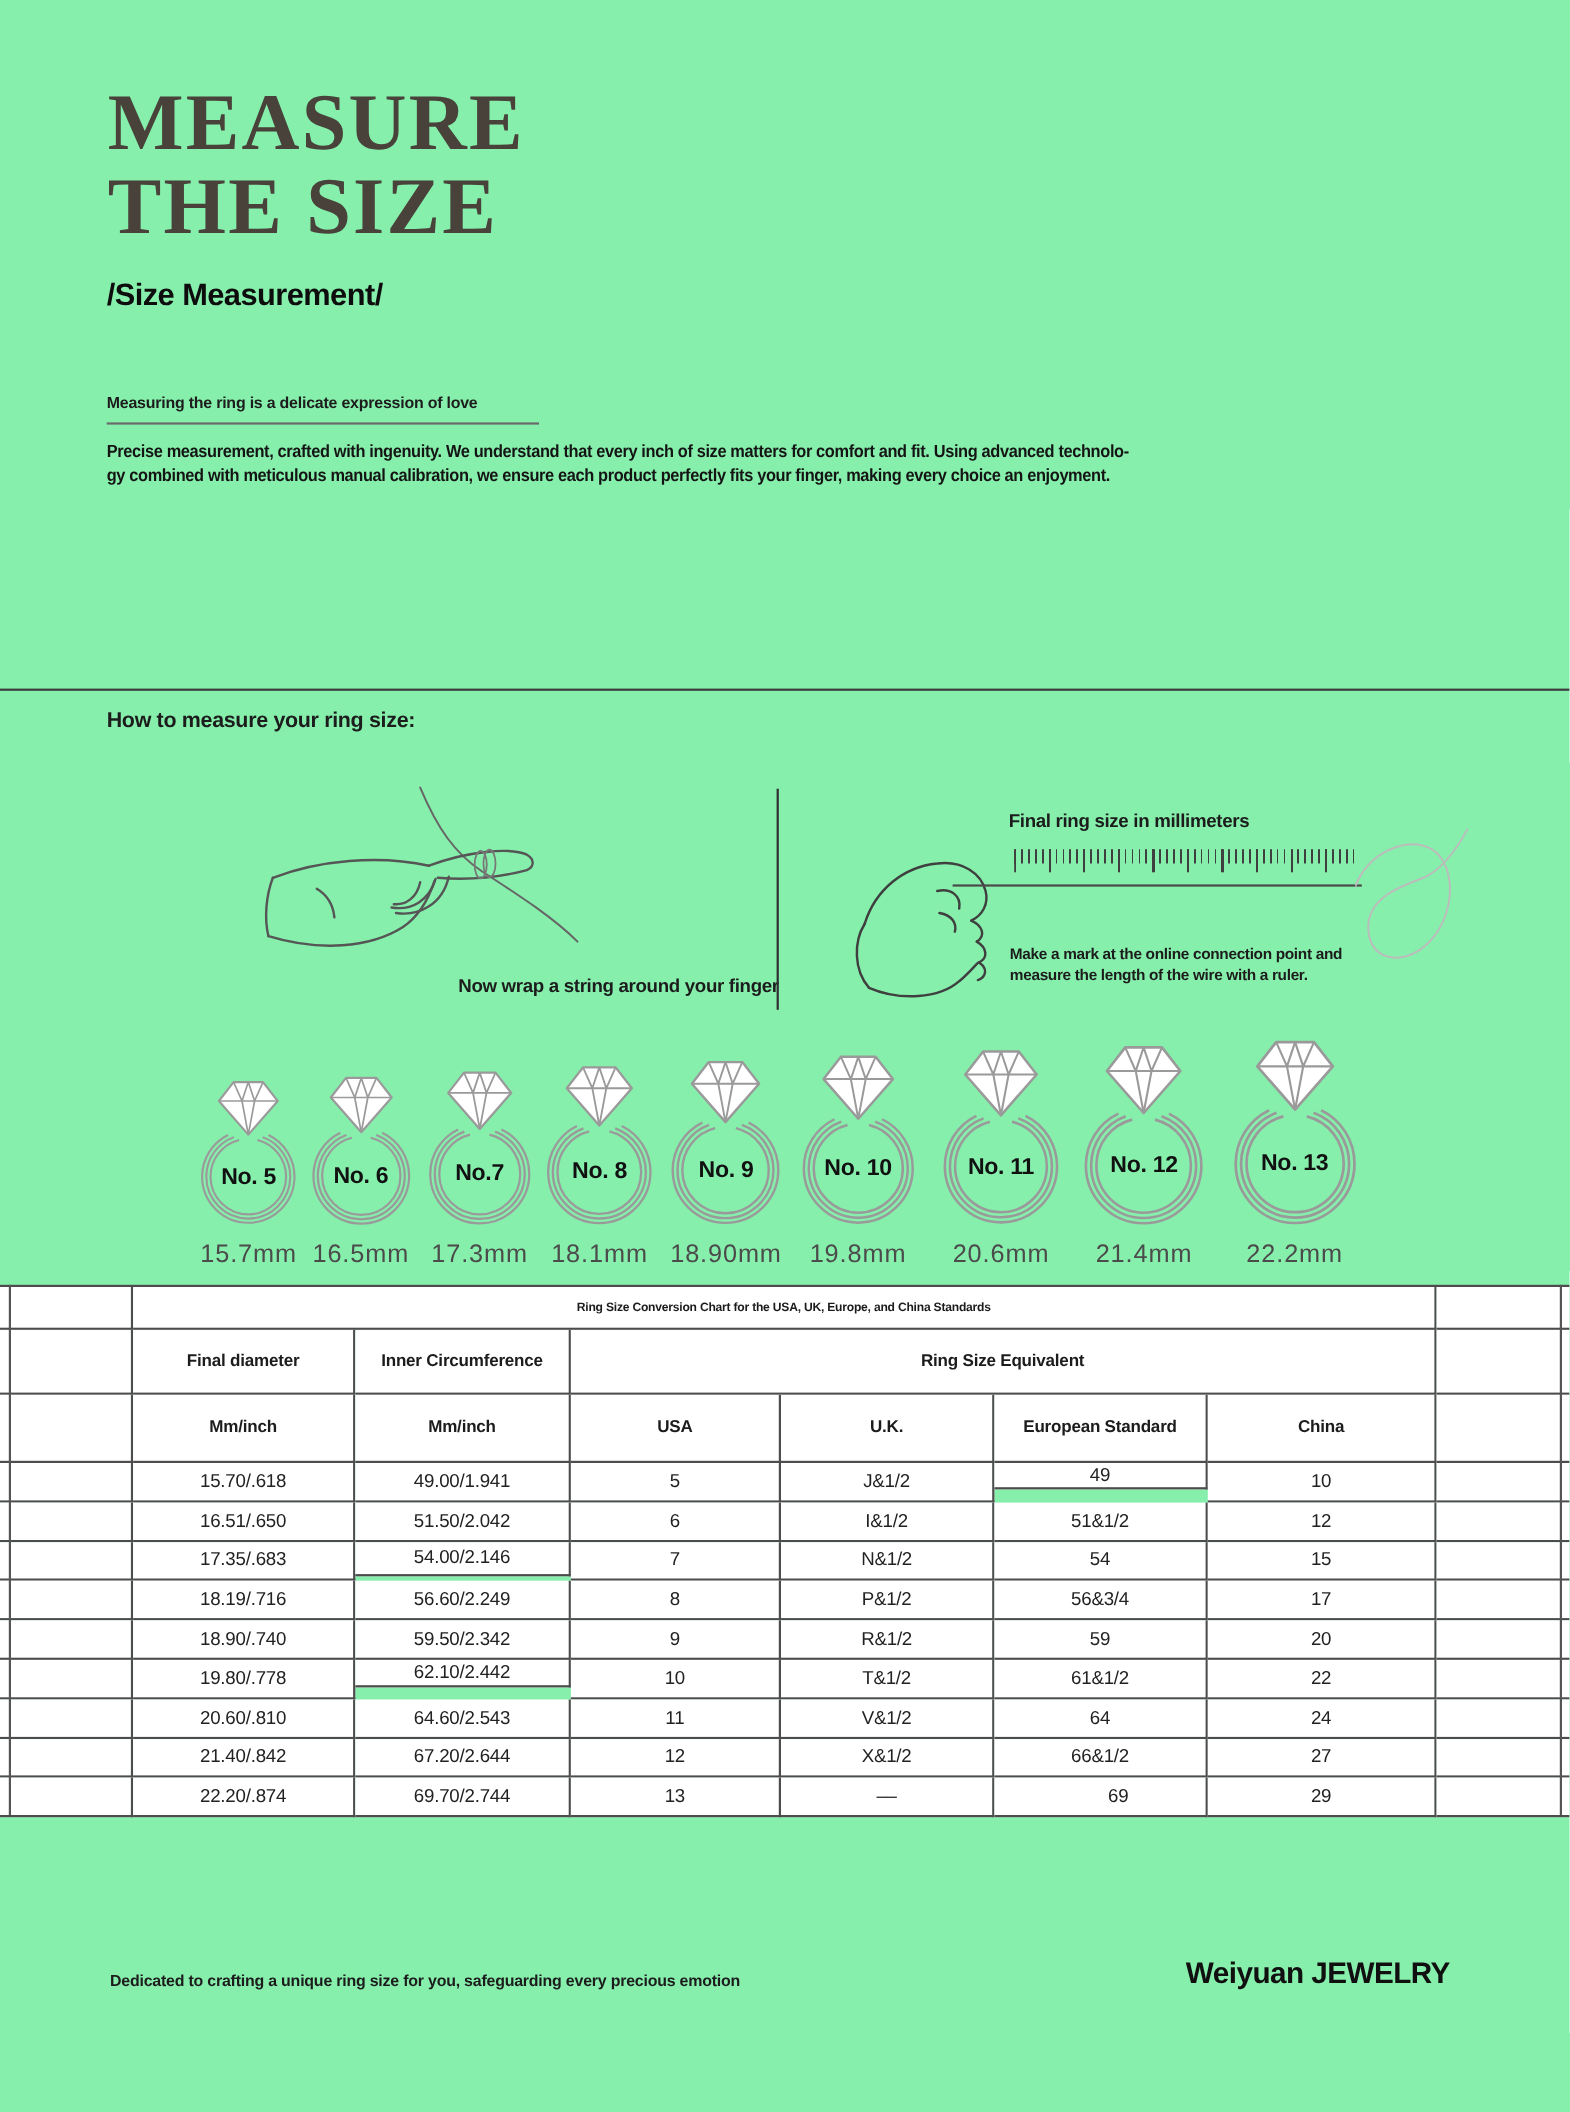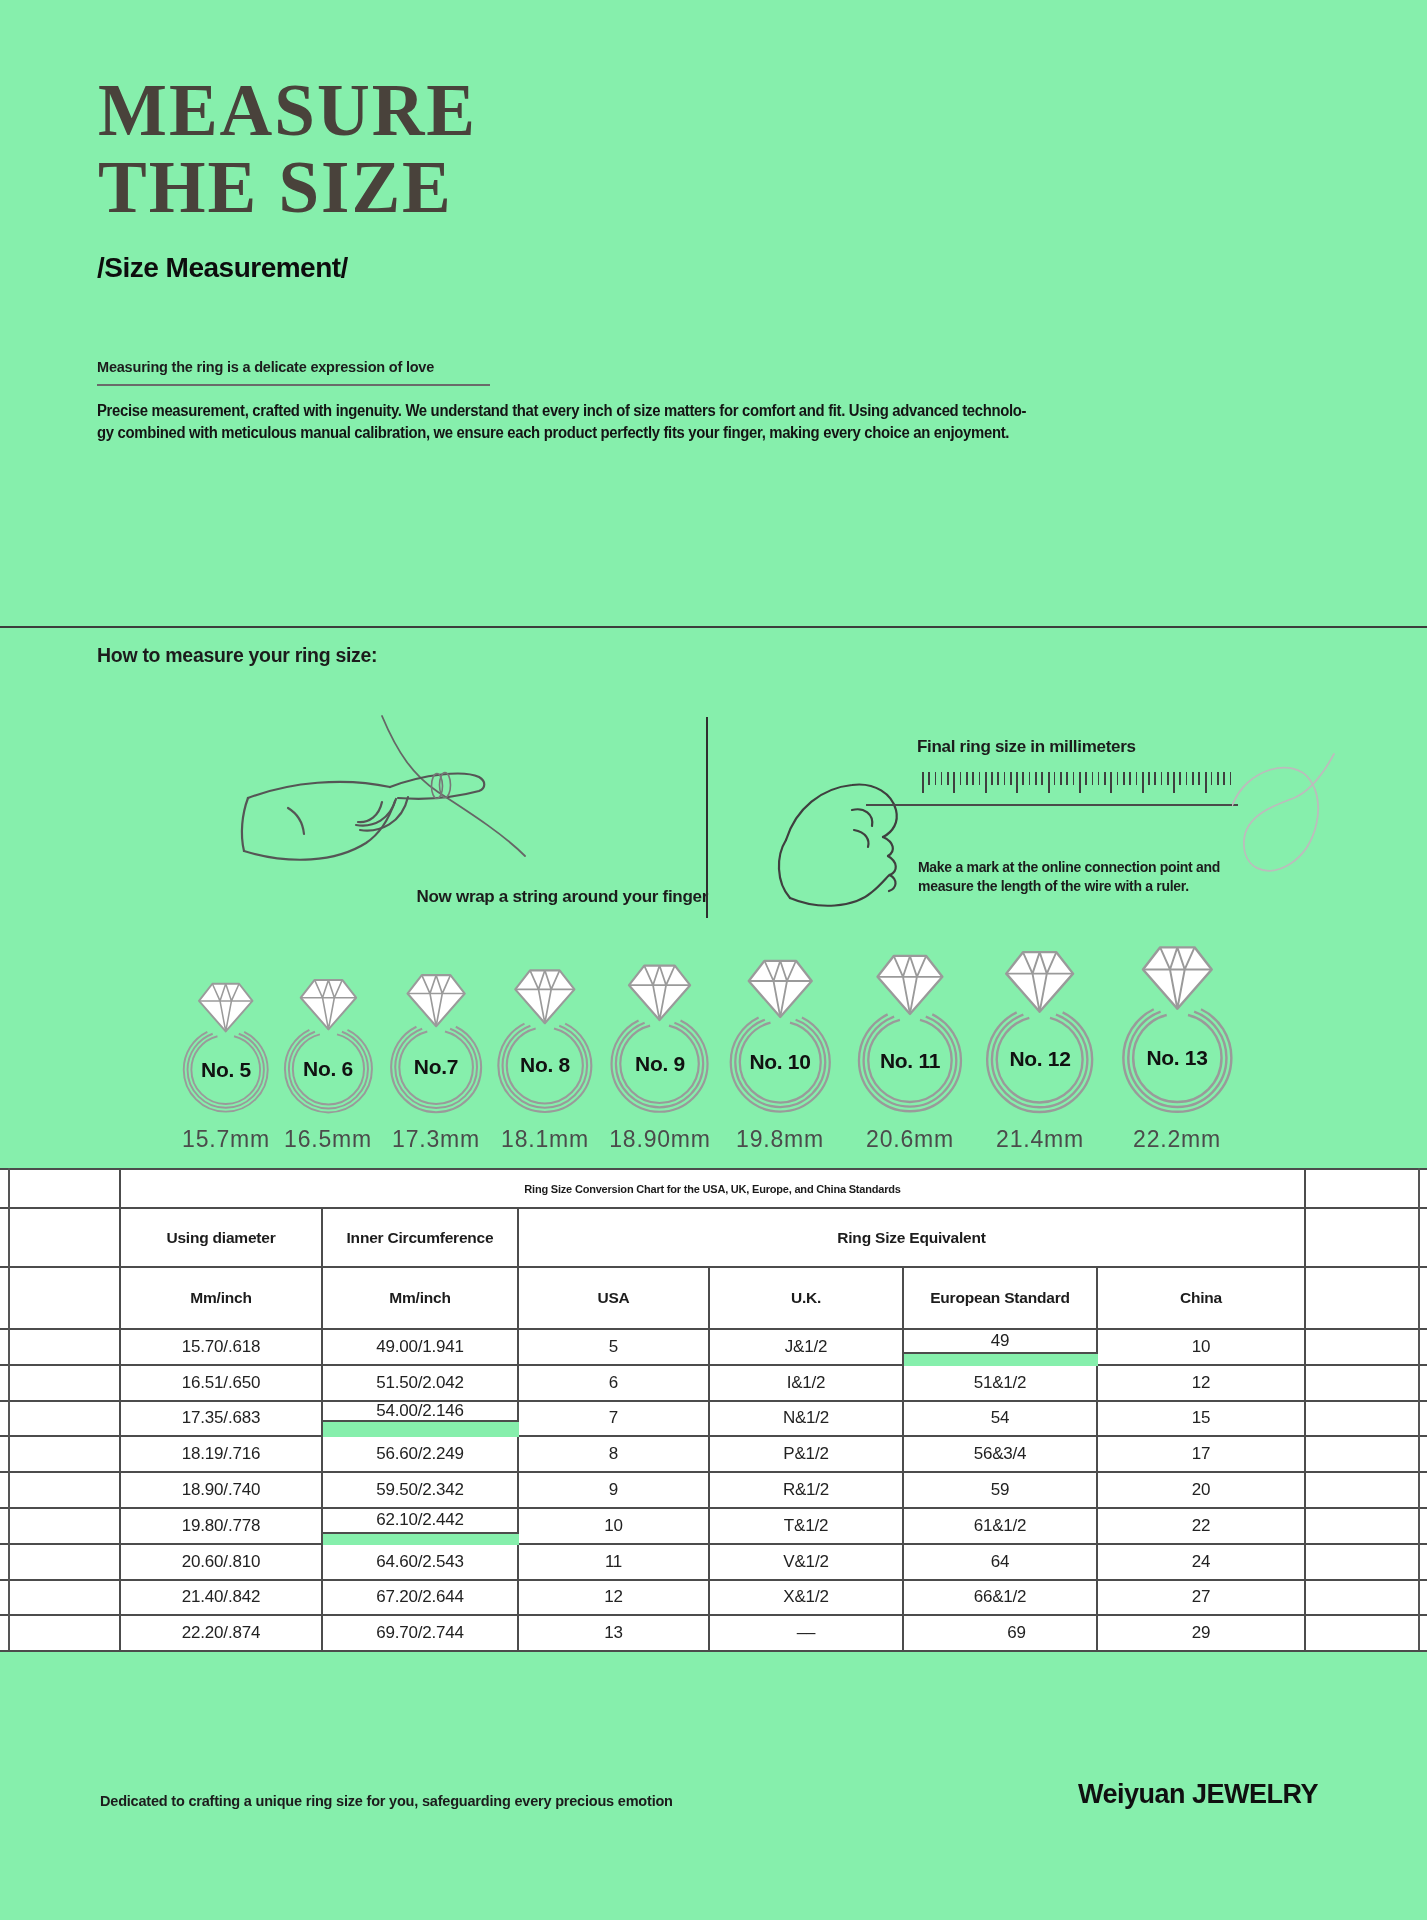--- a/index.html
+++ b/index.html
@@ -221,21 +221,21 @@
       </svg>
       <div class="ring-label" style="left: 1177px; top: 1057.55px;">No. 13</div>
       <div class="ring-mm" style="left: 1177px;">22.2mm</div>
     </div>
 
   <div id="conv-table">
       <div class="tc vr" style="height: 39px;"></div>
       <div class="tc vr t-title" style="height: 39px; grid-column: span 6;">Ring Size Conversion Chart for the USA, UK, Europe, and China Standards</div>
       <div class="tc" style="height: 39px;"></div>
       <div class="tc vr" style="height: 59px;"></div>
-      <div class="tc vr th" style="height: 59px;">Using diameter</div>
+      <div class="tc vr th" style="height: 59px;">Final diameter</div>
       <div class="tc vr th" style="height: 59px;">Inner Circumference</div>
       <div class="tc vr th" style="height: 59px; grid-column: span 4;">Ring Size Equivalent</div>
       <div class="tc" style="height: 59px;"></div>
       <div class="tc vr" style="height: 62px;"></div>
       <div class="tc vr th" style="height: 62px;">Mm/inch</div>
       <div class="tc vr th" style="height: 62px;">Mm/inch</div>
       <div class="tc vr th" style="height: 62px;">USA</div>
       <div class="tc vr th" style="height: 62px;">U.K.</div>
       <div class="tc vr th" style="height: 62px;">European Standard</div>
       <div class="tc vr th" style="height: 62px;">China</div>
@@ -251,21 +251,21 @@
       <div class="tc vr" style="height: 35.8px;"></div>
       <div class="tc vr td" style="height: 35.8px;">16.51/.650</div>
       <div class="tc vr td" style="height: 35.8px;">51.50/2.042</div>
       <div class="tc vr td" style="height: 35.8px;">6</div>
       <div class="tc vr td" style="height: 35.8px;">I&amp;1/2</div>
       <div class="tc vr td" style="height: 35.8px;">51&amp;1/2</div>
       <div class="tc vr td" style="height: 35.8px;">12</div>
       <div class="tc" style="height: 35.8px;"></div>
       <div class="tc vr" style="height: 35.8px;"></div>
       <div class="tc vr td" style="height: 35.8px;">17.35/.683</div>
-      <div class="tc vr td" style="height: 20px;">54.00/2.146</div>
+      <div class="tc vr td" style="height: 31px;">54.00/2.146</div>
       <div class="tc vr td" style="height: 35.8px;">7</div>
       <div class="tc vr td" style="height: 35.8px;">N&amp;1/2</div>
       <div class="tc vr td" style="height: 35.8px;">54</div>
       <div class="tc vr td" style="height: 35.8px;">15</div>
       <div class="tc" style="height: 35.8px;"></div>
       <div class="tc vr" style="height: 35.8px;"></div>
       <div class="tc vr td" style="height: 35.8px;">18.19/.716</div>
       <div class="tc vr td" style="height: 35.8px;">56.60/2.249</div>
       <div class="tc vr td" style="height: 35.8px;">8</div>
       <div class="tc vr td" style="height: 35.8px;">P&amp;1/2</div>

